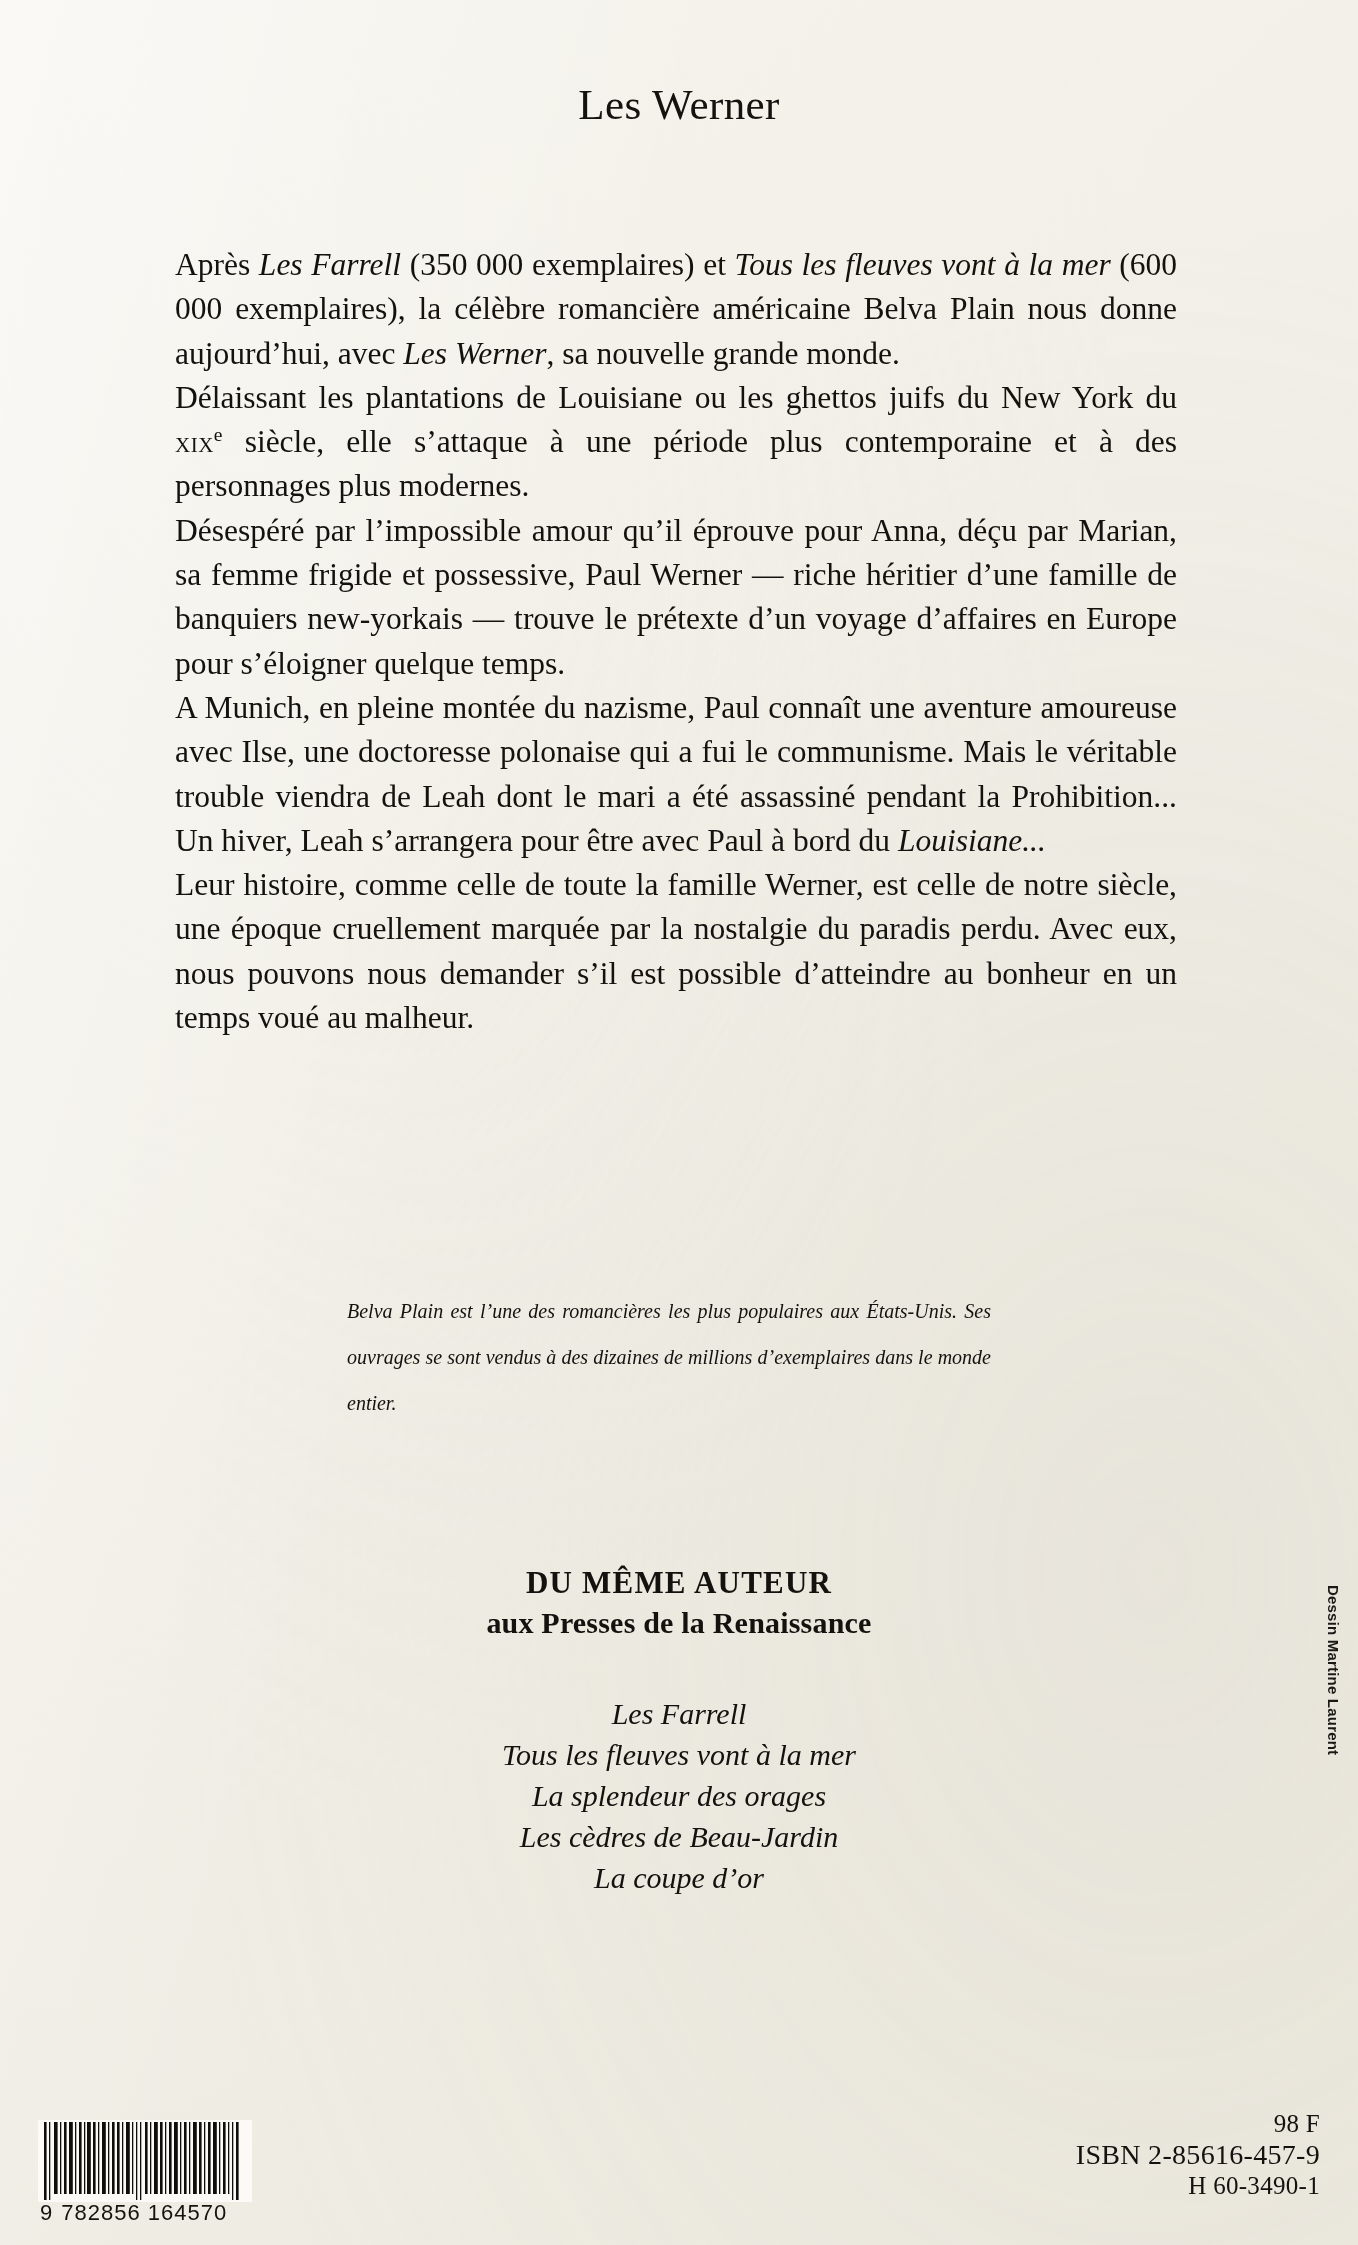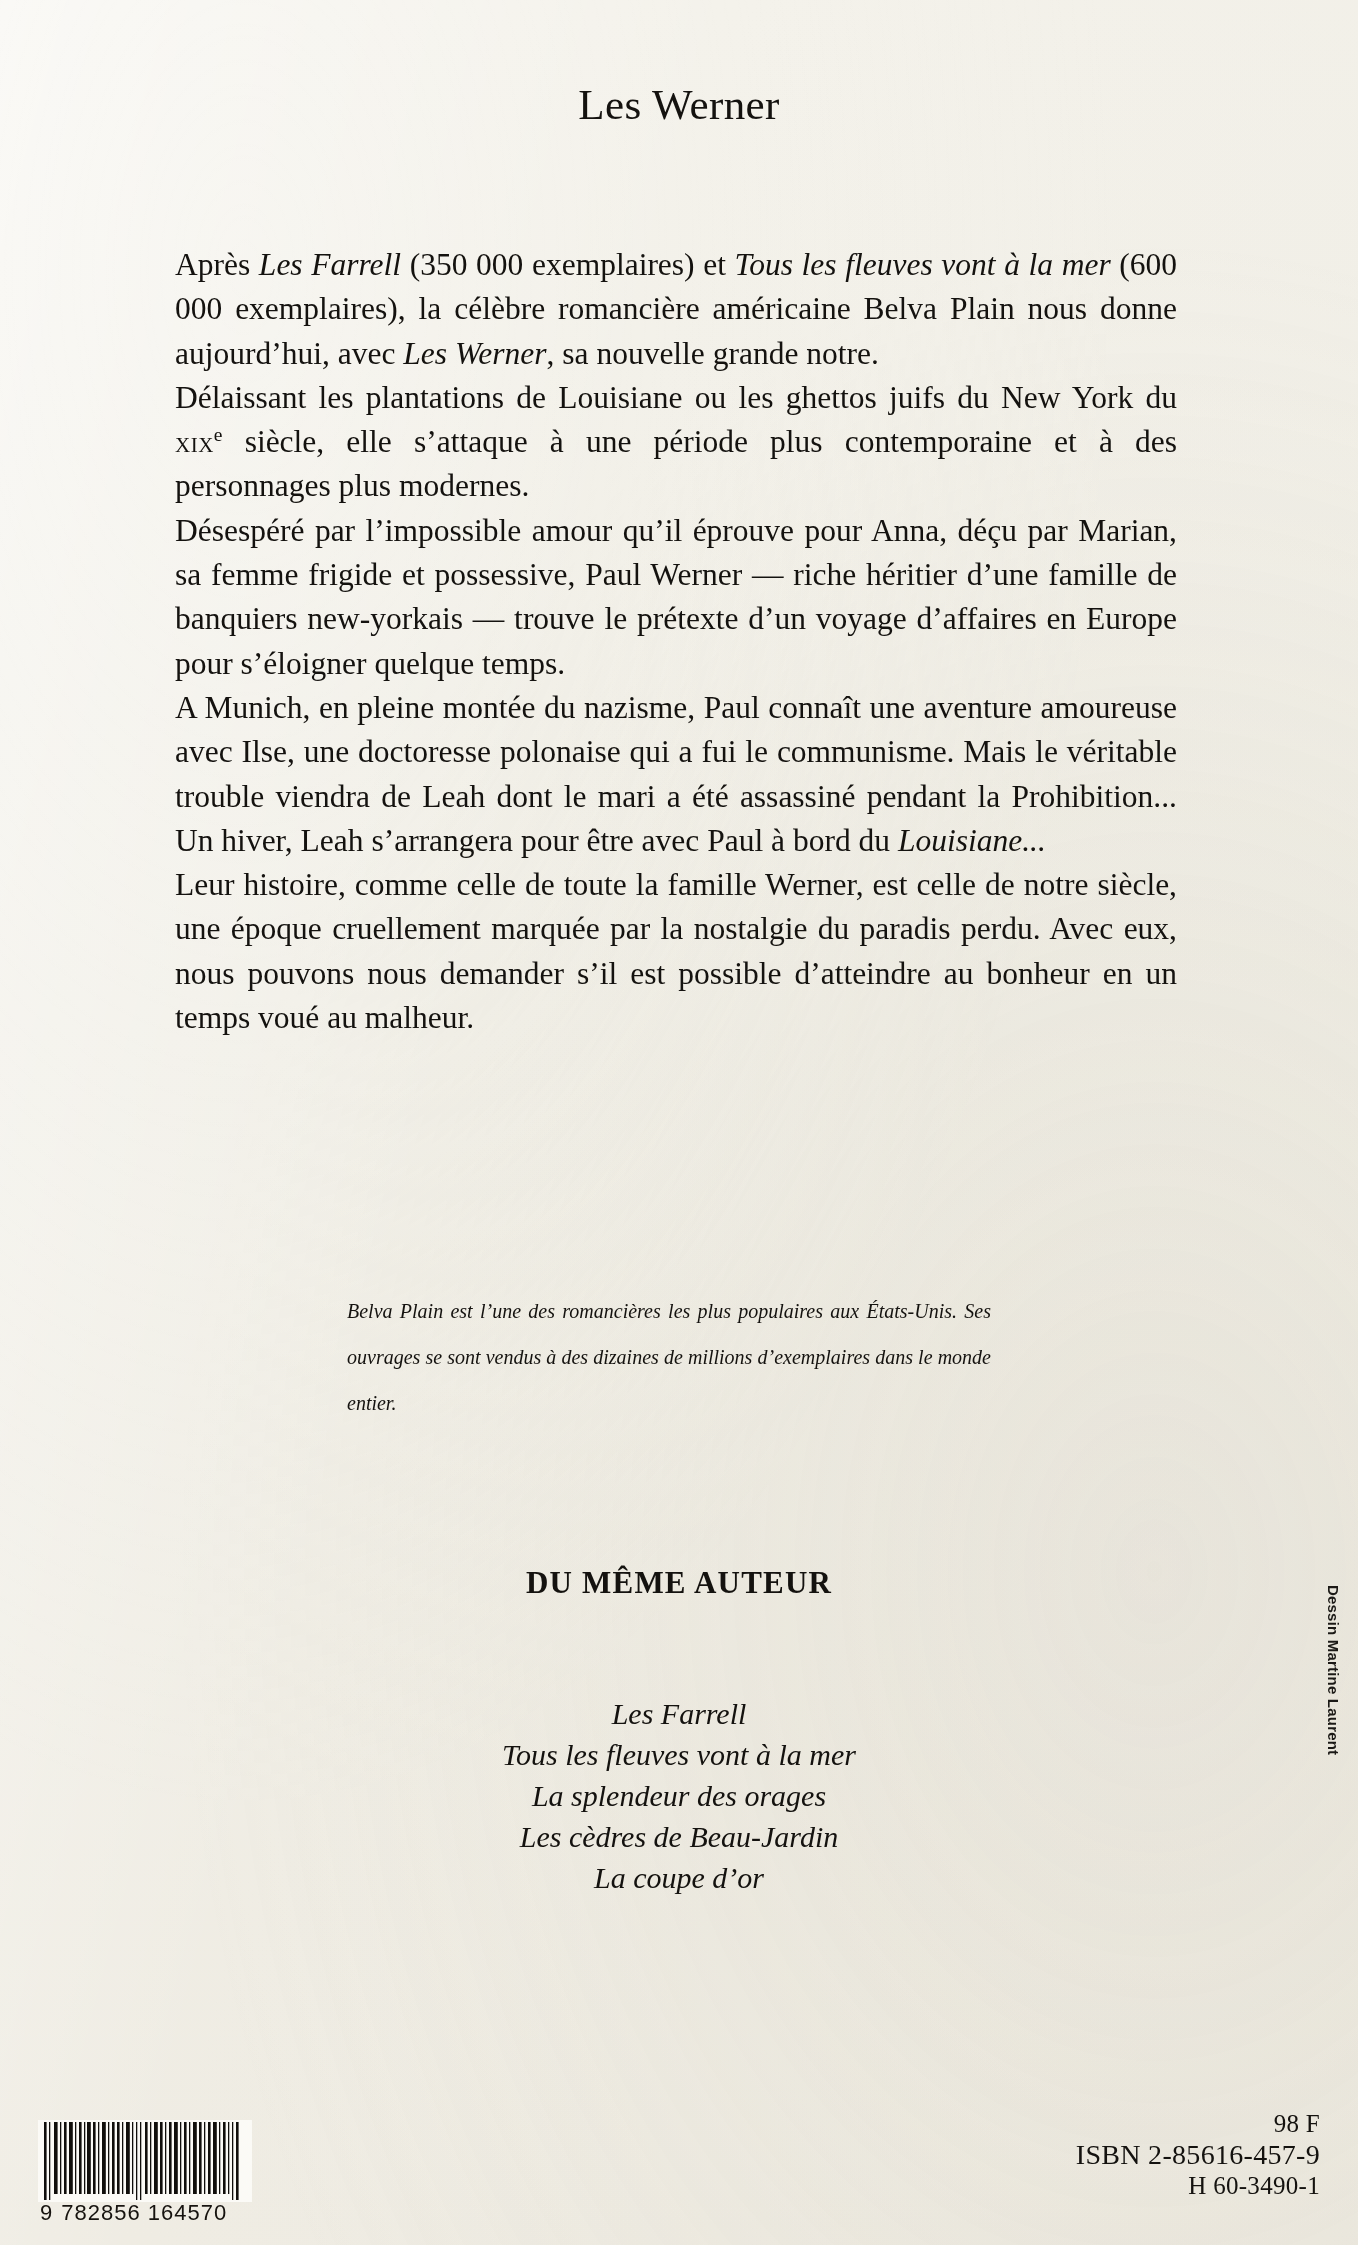--- a/index.html
+++ b/index.html
@@ -196,37 +196,38 @@
 </style>
 </head>
 <body>
 
 <div class="page">
   <div class="grain"></div>
 
   <div class="title">Les Werner</div>
 
   <div class="blurb">
-    <p><span>Après </span><span class="ital">Les Farrell</span><span> (350 000 exemplaires) et </span><span class="ital">Tous les fleuves vont à la mer</span><span> (600 000 exemplaires), la célèbre romancière américaine Belva Plain nous donne aujourd’hui, avec </span><span class="ital">Les Werner</span><span>, sa nouvelle grande notre.</span></p>
+    <p><span>Après </span><span class="ital">Les Farrell</span><span> (350 000 exemplaires) et </span><span class="ital">Tous les fleuves vont à la mer</span><span> (600 000 exemplaires), la célèbre romancière américaine Belva Plain nous donne aujourd’hui, avec </span><span class="ital">Les Werner</span><span>, sa nouvelle grande monde.</span></p>
 
     <p><span>Délaissant les plantations de Louisiane ou les ghettos juifs du New York du </span><span class="sc">xix</span><span class="sup">e</span><span> siècle, elle s’attaque à une période plus contemporaine et à des personnages plus modernes.</span></p>
 
     <p><span>Désespéré par l’impossible amour qu’il éprouve pour Anna, déçu par Marian, sa femme frigide et possessive, Paul Werner — riche héritier d’une famille de banquiers new-yorkais — trouve le prétexte d’un voyage d’affaires en Europe pour s’éloigner quelque temps.</span></p>
 
     <p><span>A Munich, en pleine montée du nazisme, Paul connaît une aventure amoureuse avec Ilse, une doctoresse polonaise qui a fui le communisme. Mais le véritable trouble viendra de Leah dont le mari a été assassiné pendant la Prohibition... Un hiver, Leah s’arrangera pour être avec Paul à bord du </span><span class="ital">Louisiane</span><span class="ital">...</span></p>
 
     <p><span>Leur histoire, comme celle de toute la famille Werner, est celle de notre siècle, une époque cruellement marquée par la nostalgie du paradis perdu. Avec eux, nous pouvons nous demander s’il est possible d’atteindre au bonheur en un temps voué au malheur.</span></p>
   </div>
 
   <div class="authornote">
     <p>Belva Plain est l’une des romancières les plus populaires aux États-Unis. Ses ouvrages se sont vendus à des dizaines de millions d’exemplaires dans le monde entier.</p>
   </div>
 
   <div class="sameauthor">
     <div class="l1">DU MÊME AUTEUR</div>
+    <div class="l2">aux Presses de la Renaissance</div>
   </div>
 
   <div class="titlelist">
     <div>Les Farrell</div>
     <div>Tous les fleuves vont à la mer</div>
     <div>La splendeur des orages</div>
     <div>Les cèdres de Beau-Jardin</div>
     <div>La coupe d’or</div>
   </div>
 

